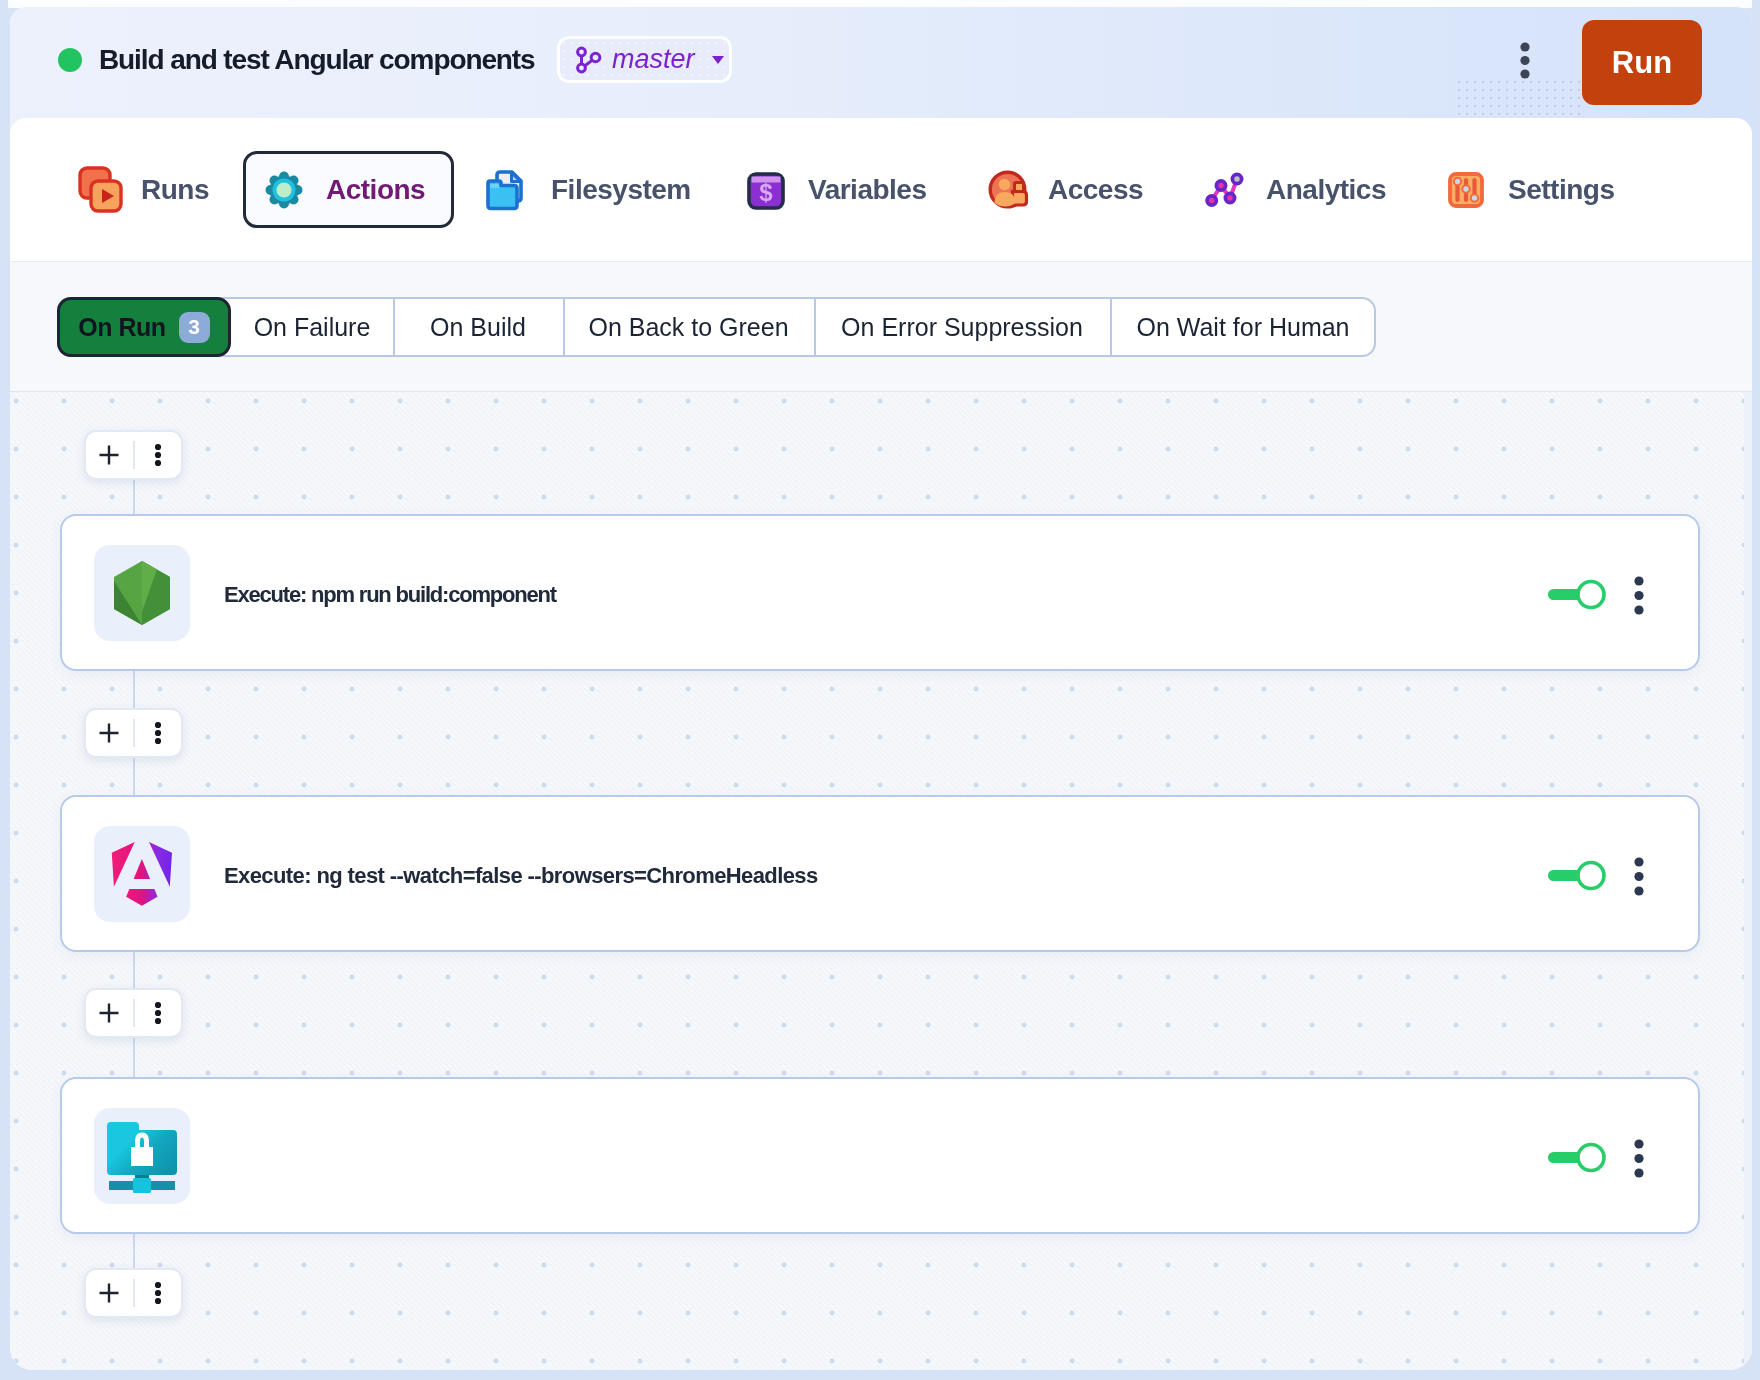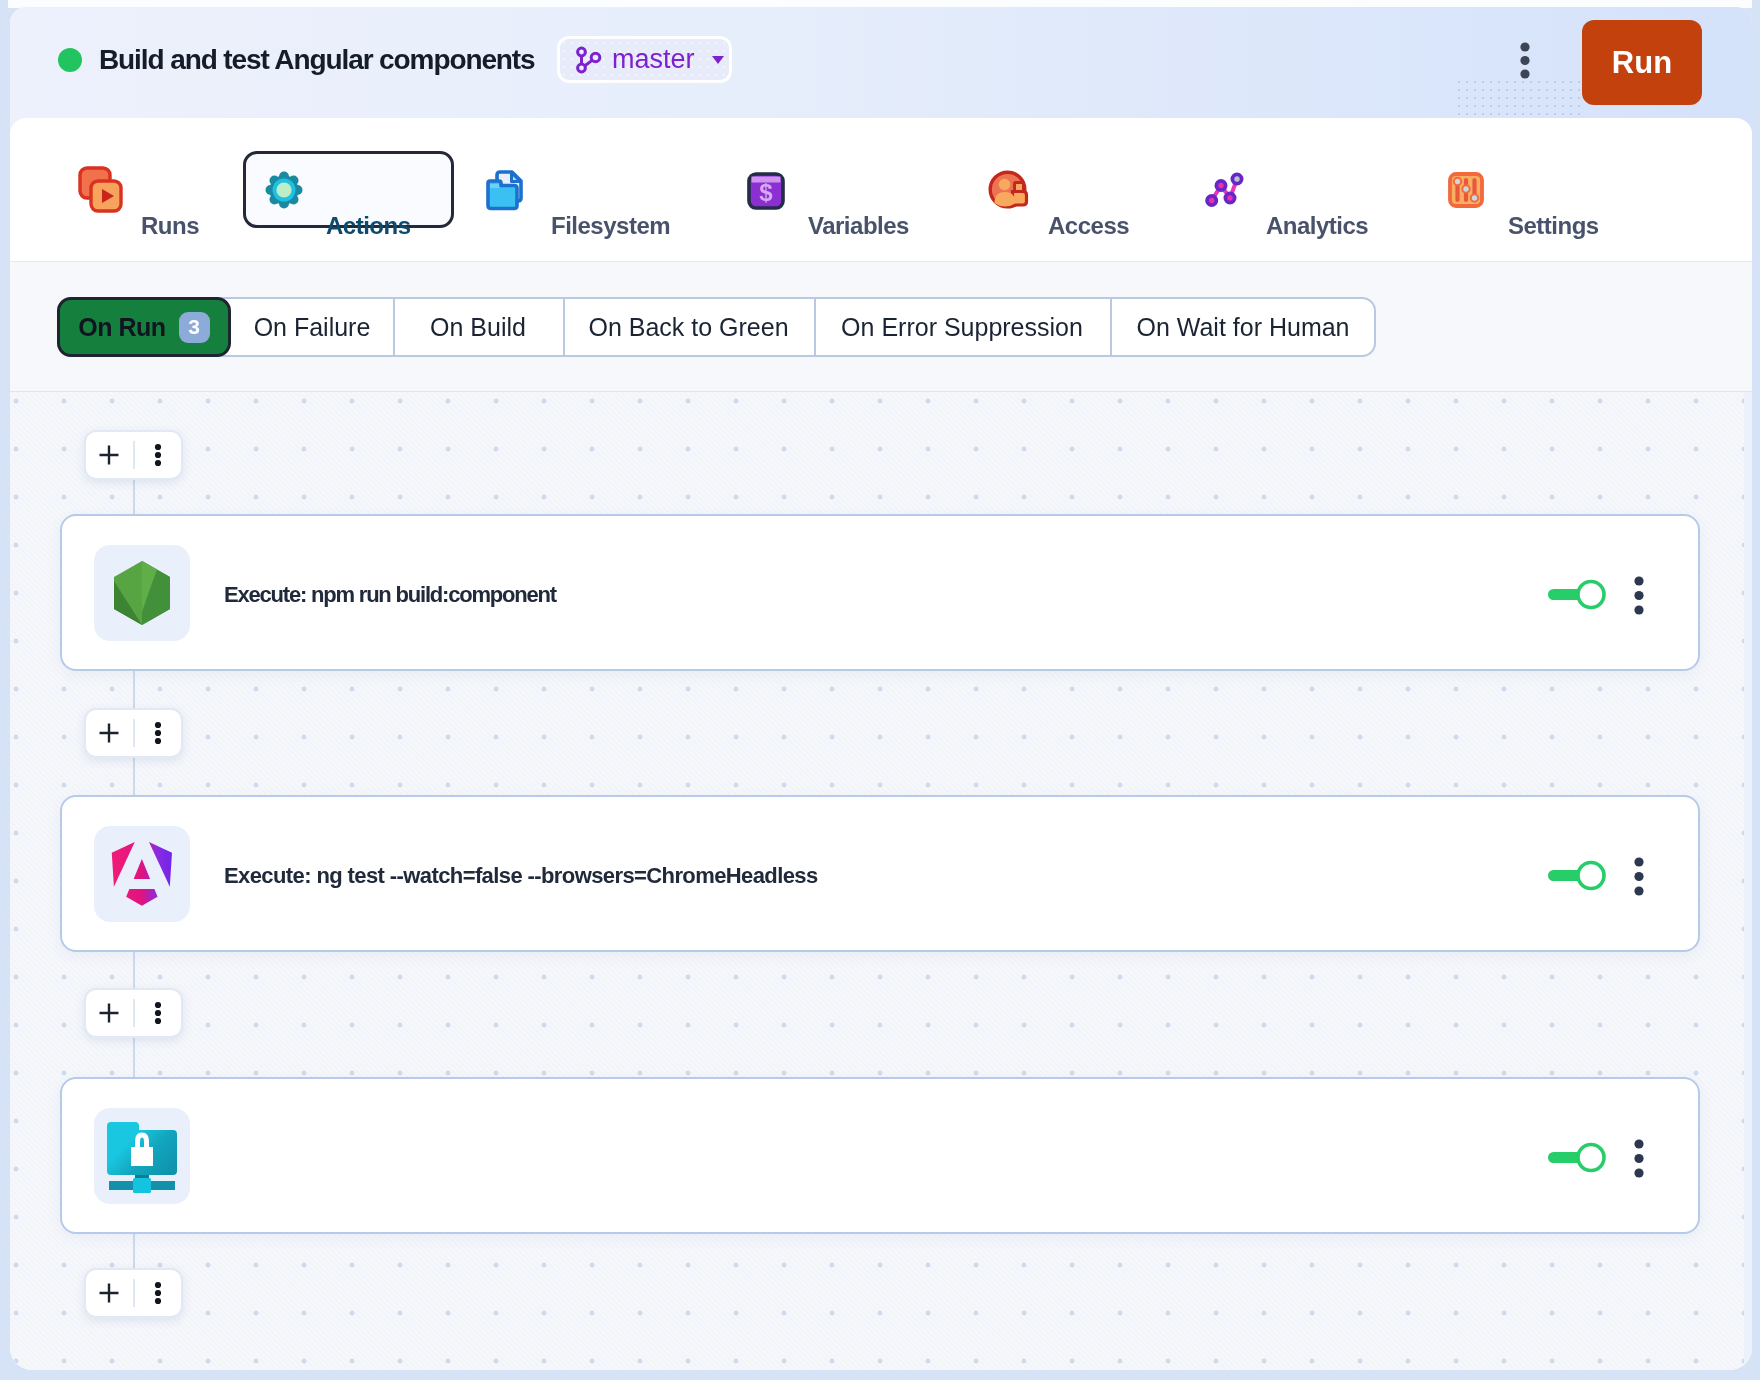--- a/index.html
+++ b/index.html
@@ -18,28 +18,28 @@
 #canvas { position:absolute; left:0; top:385px; width:1742px; height:978px; background:#f5f7fb;
   background-image:radial-gradient(circle, #cedaee 2.2px, rgba(206,218,238,0) 2.7px),
     repeating-linear-gradient(45deg, rgba(216,225,239,0.3) 0 1px, rgba(255,255,255,0) 1px 4px);
   background-size:48px 48px, 5.66px 5.66px; background-position:30px 33px, 0 0; }
 #rstrip { position:absolute; left:1734px; top:385px; width:8px; height:978px; background:#edf1fa; }
 
 #gdot { left:58px; top:48px; width:24px; height:24px; border-radius:50%; background:#21c45e; }
 #htitle { left:99px; top:44px; font-size:28px; font-weight:bold; letter-spacing:-1.1px; color:#151c2a; line-height:32px; }
 #chip { left:557px; top:36px; width:175px; height:47px; border-radius:12px; background:#e7ebfa;
   border:3px solid rgba(255,255,255,0.95); display:flex; align-items:center;
-  background-image:radial-gradient(circle,rgba(255,255,255,.5) 1.1px,rgba(255,255,255,0) 1.6px); background-size:8px 8px; }
+  background-image:radial-gradient(circle,rgba(255,255,255,.5) 1.1px,rgba(255,255,255,0) 1.6px); background-size:8px 8px;font-style:italic; }
 #chip .txt { color:#7d22cf; font-size:27px; margin-left:9px; }
 #chip .caret { width:0; height:0; border-left:6.5px solid transparent; border-right:6.5px solid transparent; border-top:8.5px solid #7d22cf; margin-left:17px; }
 #hkebab { left:1508px; top:33px; width:34px; height:55px; }
 #runbtn { left:1582px; top:20px; width:120px; height:85px; border-radius:12px; background:#c2410c;
   color:#fff; font-size:31px; font-weight:bold; display:flex; align-items:center; justify-content:center; }
 
-.tablabel { position:absolute; top:175px; font-size:24px; font-weight:bold; letter-spacing:-0.5px; color:#48536b; line-height:30px;margin-top:36px; }
+.tablabel { position:absolute; top:175px; font-size:28px; font-weight:bold; letter-spacing:-0.5px; color:#48536b; line-height:30px; }
 #actbox { left:243px; top:151px; width:211px; height:77px; border:3px solid #222a39; border-radius:14px; background:#f9fbfe; }
 
 #seg { left:57px; top:297px; width:1319px; height:60px; }
 #seg .wrap { position:absolute; inset:0; border:2px solid #b9c9e3; border-radius:14px; background:#fff; }
 .segdiv { position:absolute; top:0; width:2px; height:60px; background:#b9c9e3; }
 .seglab { position:absolute; top:0; height:60px; display:flex; align-items:center; justify-content:center; font-size:25px; color:#1b2433; }
 #onrun { left:57px; top:297px; width:174px; height:60px; background:#15803d; border:3px solid #1d2532; border-radius:14px; display:flex; align-items:center; justify-content:center; }
 #onrun .t { font-size:25px; font-weight:bold; letter-spacing:-0.5px; color:#10151f; }
 #onrun .badge { width:31px; height:31px; margin-left:13px; border-radius:9px; background:#8dabd8; color:#fff; font-size:21px; font-weight:bold; display:flex; align-items:center; justify-content:center; }
 
@@ -104,21 +104,21 @@
       <circle cx="5.5" cy="19" r="5"></circle>
         <circle cx="32.5" cy="19" r="5"></circle>
       <circle cx="9.5" cy="9.5" r="5"></circle>
         <circle cx="28.5" cy="9.5" r="5"></circle>
       <circle cx="9.5" cy="28.5" r="5"></circle>
         <circle cx="28.5" cy="28.5" r="5"></circle>
     </g>
     <circle cx="19" cy="19" r="11.5" fill="#1fc0e0"></circle>
     <circle cx="19" cy="19" r="7.6" fill="#bdeec7"></circle>
   </svg>
-  <div class="tablabel" style="left:326px;color:#0c4a6e">Actions</div>
+  <div class="tablabel" style="left:326px;color:#701a75">Actions</div>
   <svg class="abs" style="left:484px;top:168px" width="40" height="44" viewBox="0 0 40 44">
     <path d="M16 4 h12 l9 9 v17 q0 3 -3 3 h-18 q-3 0 -3-3 v-23 q0-3 3-3 Z" fill="#e9effb" stroke="#1c71cf" stroke-width="3.6" stroke-linejoin="round"></path>
     <path d="M27.5 4.6 v8.9 h8.9 Z" fill="#c6daf5" stroke="#1c71cf" stroke-width="3" stroke-linejoin="round"></path>
     <path d="M4 15 q0-2 2-2 h9 q2 0 2 2 v2.5 h13 q3 0 3 3 v17 q0 3 -3 3 h-23 q-3 0 -3-3 Z" fill="#3bc0f3" stroke="#1c71cf" stroke-width="3.6" stroke-linejoin="round"></path>
     <path d="M6 16 h9 v4 h-9 Z" fill="#6fd0f7"></path>
   </svg>
   <div class="tablabel" style="left:551px">Filesystem</div>
   <svg class="abs" style="left:747px;top:172px" width="38" height="38" viewBox="0 0 38 38">
     <rect x="2" y="2" width="34" height="34" rx="7" fill="#8b2fd3" stroke="#232c48" stroke-width="3.6"></rect>
     <rect x="4.5" y="4.5" width="29" height="6" fill="#cf92ef"></rect>

